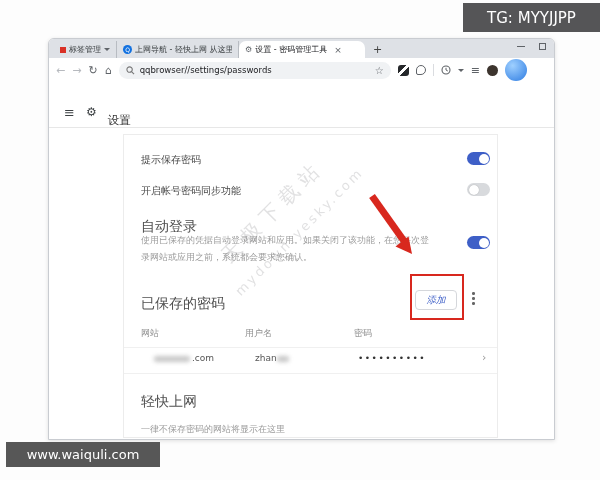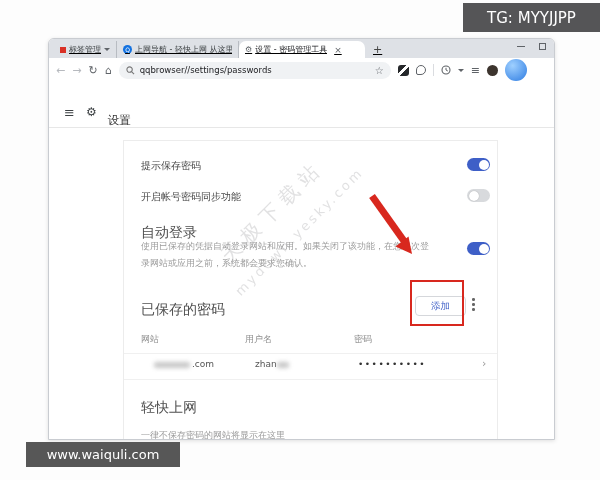--- a/index.html
+++ b/index.html
@@ -4,34 +4,34 @@
 <style>
   * { margin:0; padding:0; box-sizing:border-box; }
   html,body { width:600px; height:480px; overflow:hidden; background:#fdfdfd;
     font-family:"DejaVu Sans","Liberation Sans",sans-serif; }
   .abs { position:absolute; }
 
   
   #tg-badge { left:463px; top:3px; width:137px; height:29px; background:#555557;
     color:#fff; font-size:15px; display:flex; align-items:center; justify-content:center; z-index:50; }
   #site-badge { left:6px; top:442px; width:154px; height:25px; background:#575757;
-    color:#fff; font-size:13px; display:flex; align-items:center; justify-content:center; z-index:50;margin-left:20px; }
+    color:#fff; font-size:13px; display:flex; align-items:center; justify-content:center; z-index:50; }
   .diag-wm { color:rgba(120,120,125,0.22); transform:rotate(-45deg); transform-origin:center;
     white-space:nowrap; z-index:20; pointer-events:none; }
   #wm1 { left:205px; top:198px; font-size:20px; letter-spacing:7px; }
   #wm2 { left:212px; top:224px; font-size:13px; letter-spacing:3px; }
 
   
   #window { left:48px; top:38px; width:507px; height:402px; background:#fff;
     border:1px solid #c9ccd1; border-radius:6px 6px 0 0; overflow:hidden; z-index:10;
     box-shadow:0 1px 4px rgba(0,0,0,.12); }
 
   
   #tabstrip { left:0; top:0; width:100%; height:19px; background:#dee1e6;
-    display:flex; align-items:flex-end; padding-left:5px;text-decoration:underline; }
+    display:flex; align-items:flex-end; padding-left:5px; }
   .tab { height:17px; display:flex; align-items:center; gap:3px; padding:0 6px;
     font-size:8px; color:#3c4043; white-space:nowrap; overflow:hidden; position:relative; }
   .tab.inactive { border-right:1px solid #b8bcc2; }
   .tab.active { background:#fff; border-radius:7px 7px 0 0; color:#202124; border:none; }
   .tab-label { overflow:hidden; text-overflow:clip; }
   .fav-red { width:6px; height:6px; background:#d93025; flex:none; }
   .fav-q { width:9px; height:9px; border-radius:50%; background:#1271e0; color:#fff;
     font-size:6px; display:flex; align-items:center; justify-content:center; flex:none; }
   .caret-down { width:0; height:0; border-left:3px solid transparent; border-right:3px solid transparent;
     border-top:3px solid #5f6368; display:inline-block; }
@@ -72,36 +72,36 @@
 
   
   #set-header { left:0; top:58px; width:100%; height:31px; background:#fff;
     border-bottom:1px solid #e7e7e7; display:flex; align-items:center; gap:11px; padding-left:15px; }
   #set-header .ham { font-size:13px; color:#3c4043; }
   #set-header .gear { font-size:12px; color:#3c4043; }
   #set-title { font-size:11.5px; color:#333;margin-top:17px; }
 
   
   #content { left:0; top:89px; width:100%; height:312px; background:#fff; }
-  #card { left:74px; top:12px; width:375px; height:304px; background:#fff;
+  #card { left:74px; top:6px; width:375px; height:304px; background:#fff;
     border-left:1px solid #ececec; border-right:1px solid #ececec;
     border-top:1px solid #ececec; border-bottom:1px solid #ececec; }
   .row-label { font-size:10px; color:#4a4a4a; }
   .sec-title { font-size:14px; color:#4f4f4f; }
   .desc { font-size:9px; color:#9c9c9c; line-height:17px; }
   .toggle { width:23px; height:13px; border-radius:7px; }
   .toggle.on { background:#3e5fc7; }
   .toggle.on::after { content:""; position:absolute; right:1.5px; top:1.5px;
     width:10px; height:10px; border-radius:50%; background:#fff; }
   .toggle.off { background:#d8dadd; }
   .toggle.off::after { content:""; position:absolute; left:1.5px; top:1.5px;
     width:10px; height:10px; border-radius:50%; background:#fff; box-shadow:0 0 1px rgba(0,0,0,.3); }
-  #add-btn { left:291px; top:155px; width:51px; height:20px; background:#fff;
+  #add-btn { left:291px; top:155px; width:42px; height:20px; background:#fff;
     border:1px solid #d5d7db; border-radius:4px; color:#3e5fc7; font-size:9.5px;
-    display:flex; align-items:center; justify-content:center; }
+    display:flex; align-items:center; justify-content:center;font-style:italic; }
   #red-box { left:286px; top:139px; width:54px; height:46px; border:2px solid #d8281e; z-index:30; }
   #dots-menu { left:348px; top:157px; width:3px; display:flex; flex-direction:column; gap:2.5px; }
   .dot { width:2.5px; height:2.5px; border-radius:50%; background:#666; }
   .th { font-size:9px; color:#8f8f8f; }
   .td { font-size:9px; color:#555; }
   .hairline { height:1px; background:#f0f0f0; left:0; width:100%; }
   .blur-bar { height:6px; background:#9a9a9a; filter:blur(2px); opacity:.55; border-radius:2px; }
   #pwd-dots { letter-spacing:1.5px; font-size:9px; color:#333; }
   #row-chevron { font-size:11px; color:#9a9a9a; }
   #nosave-hint { font-size:9px; color:#9b9b9b; }

